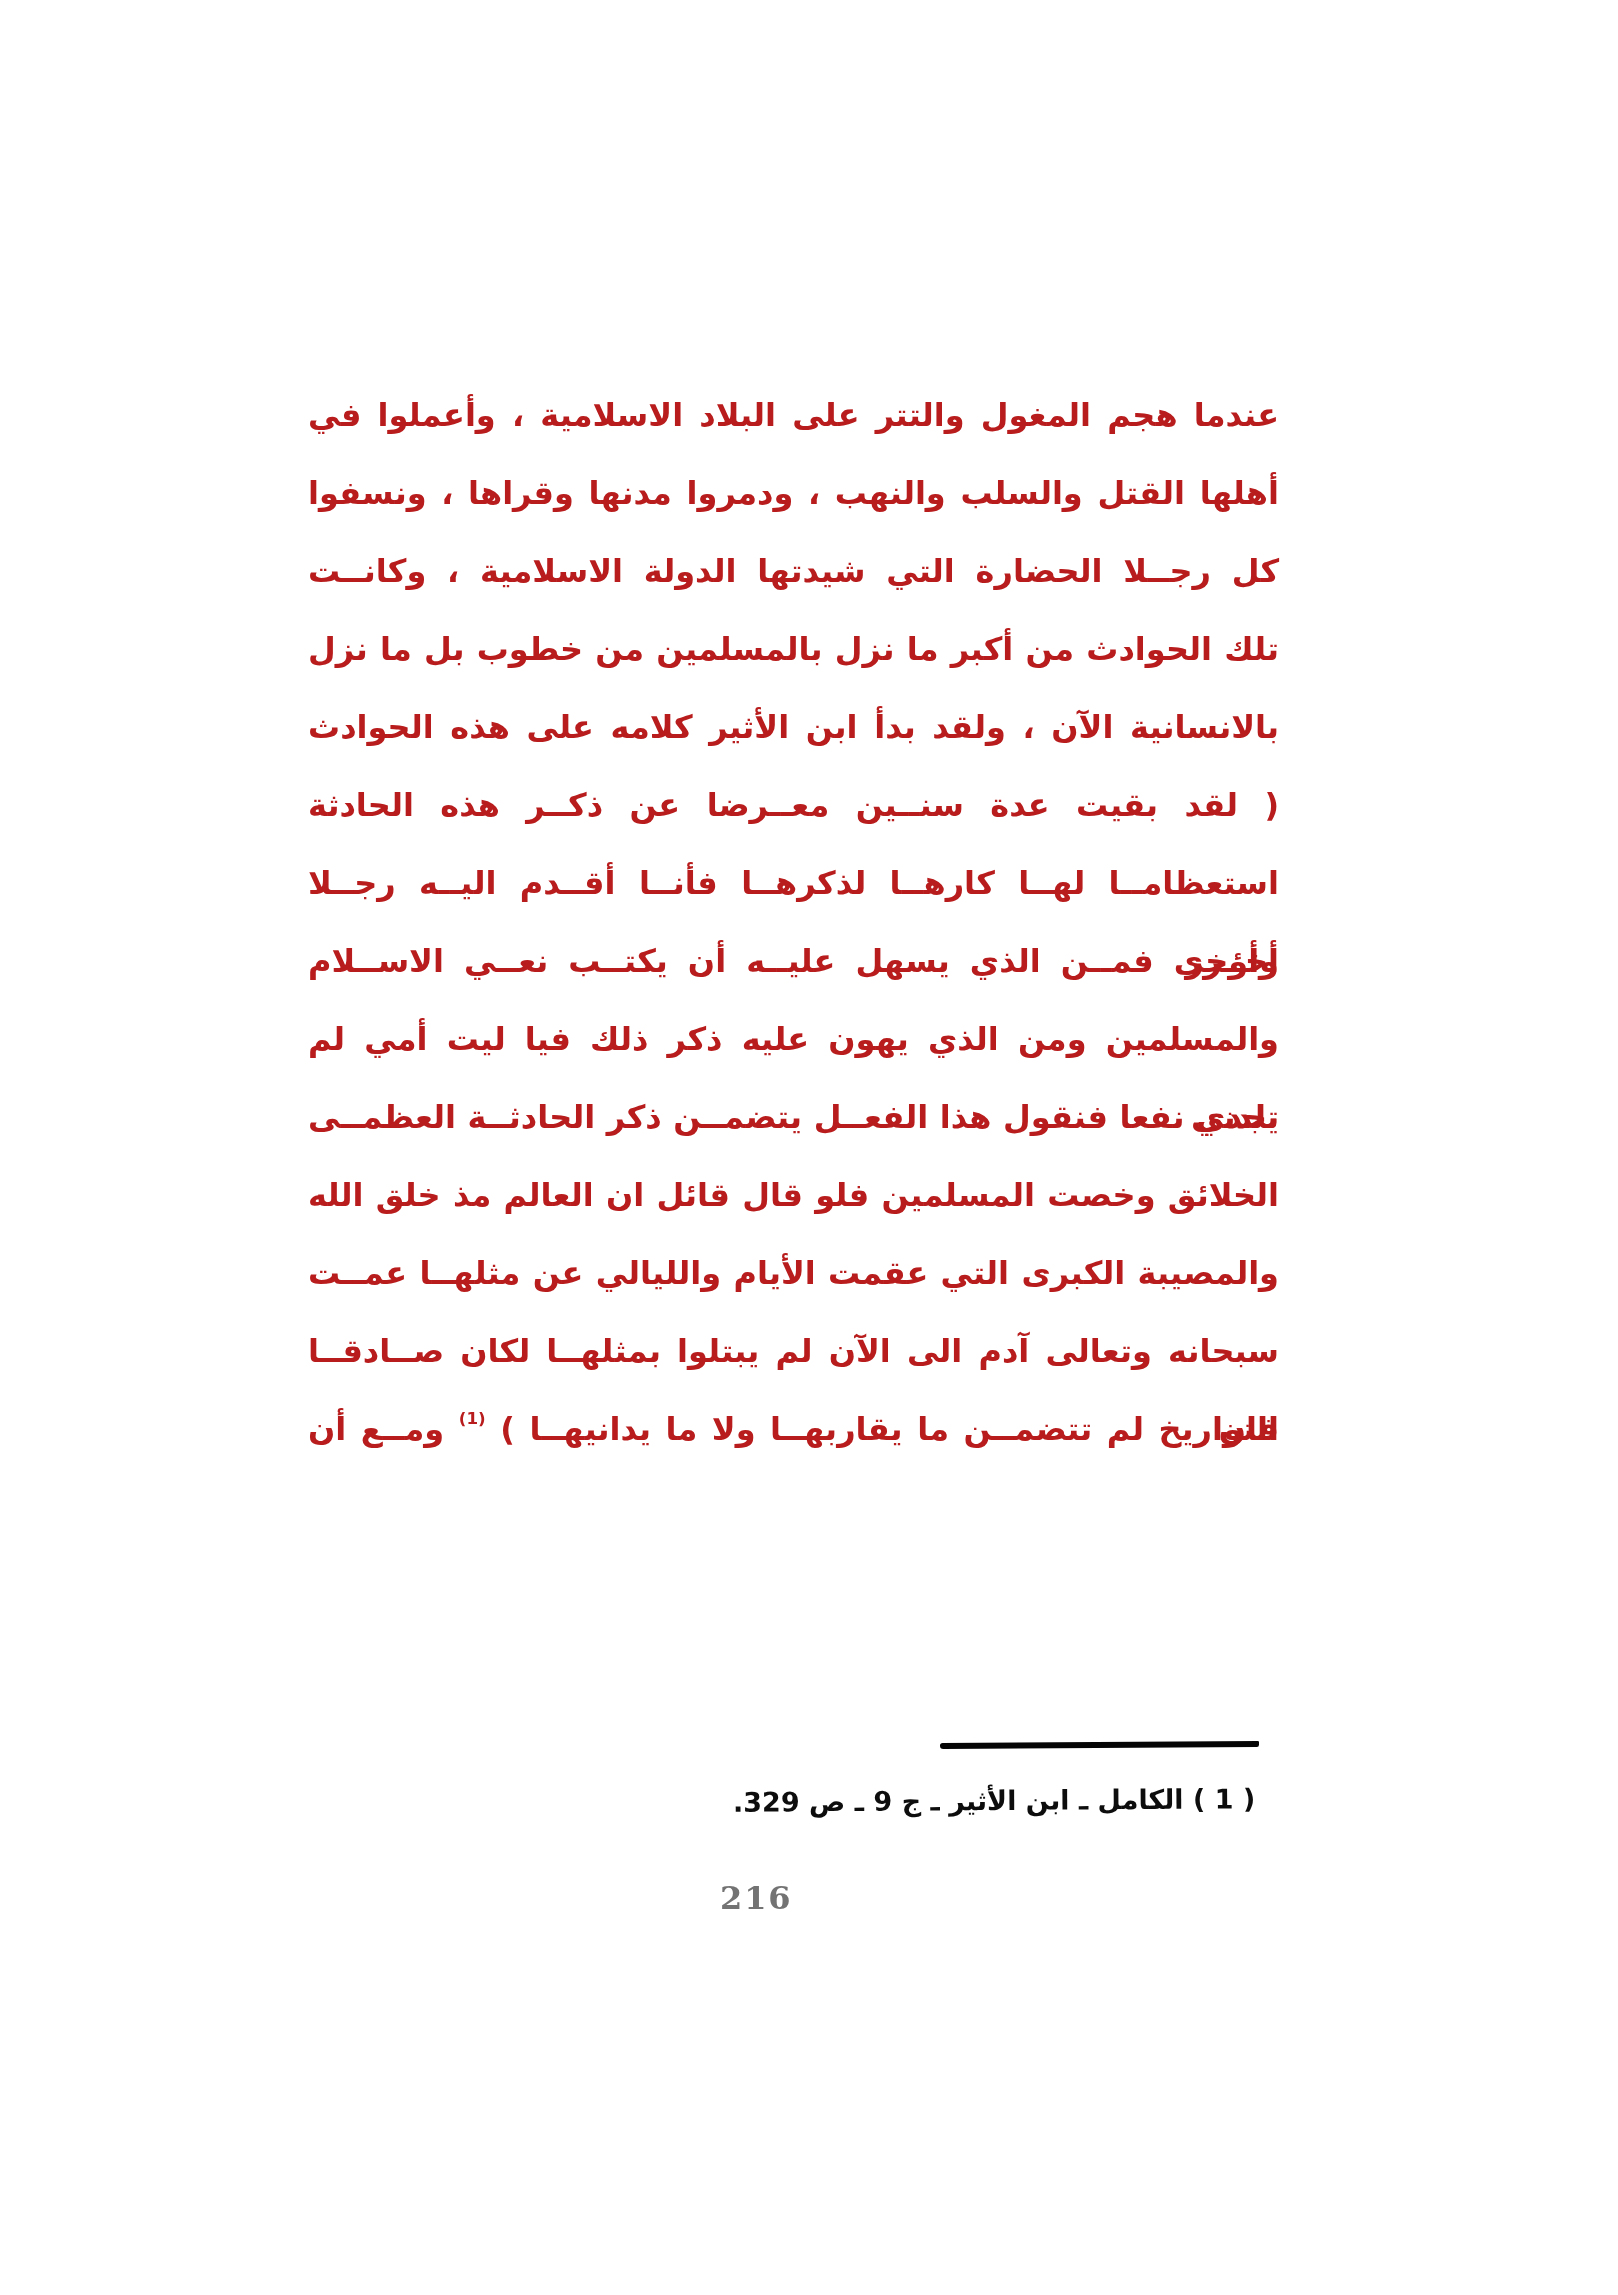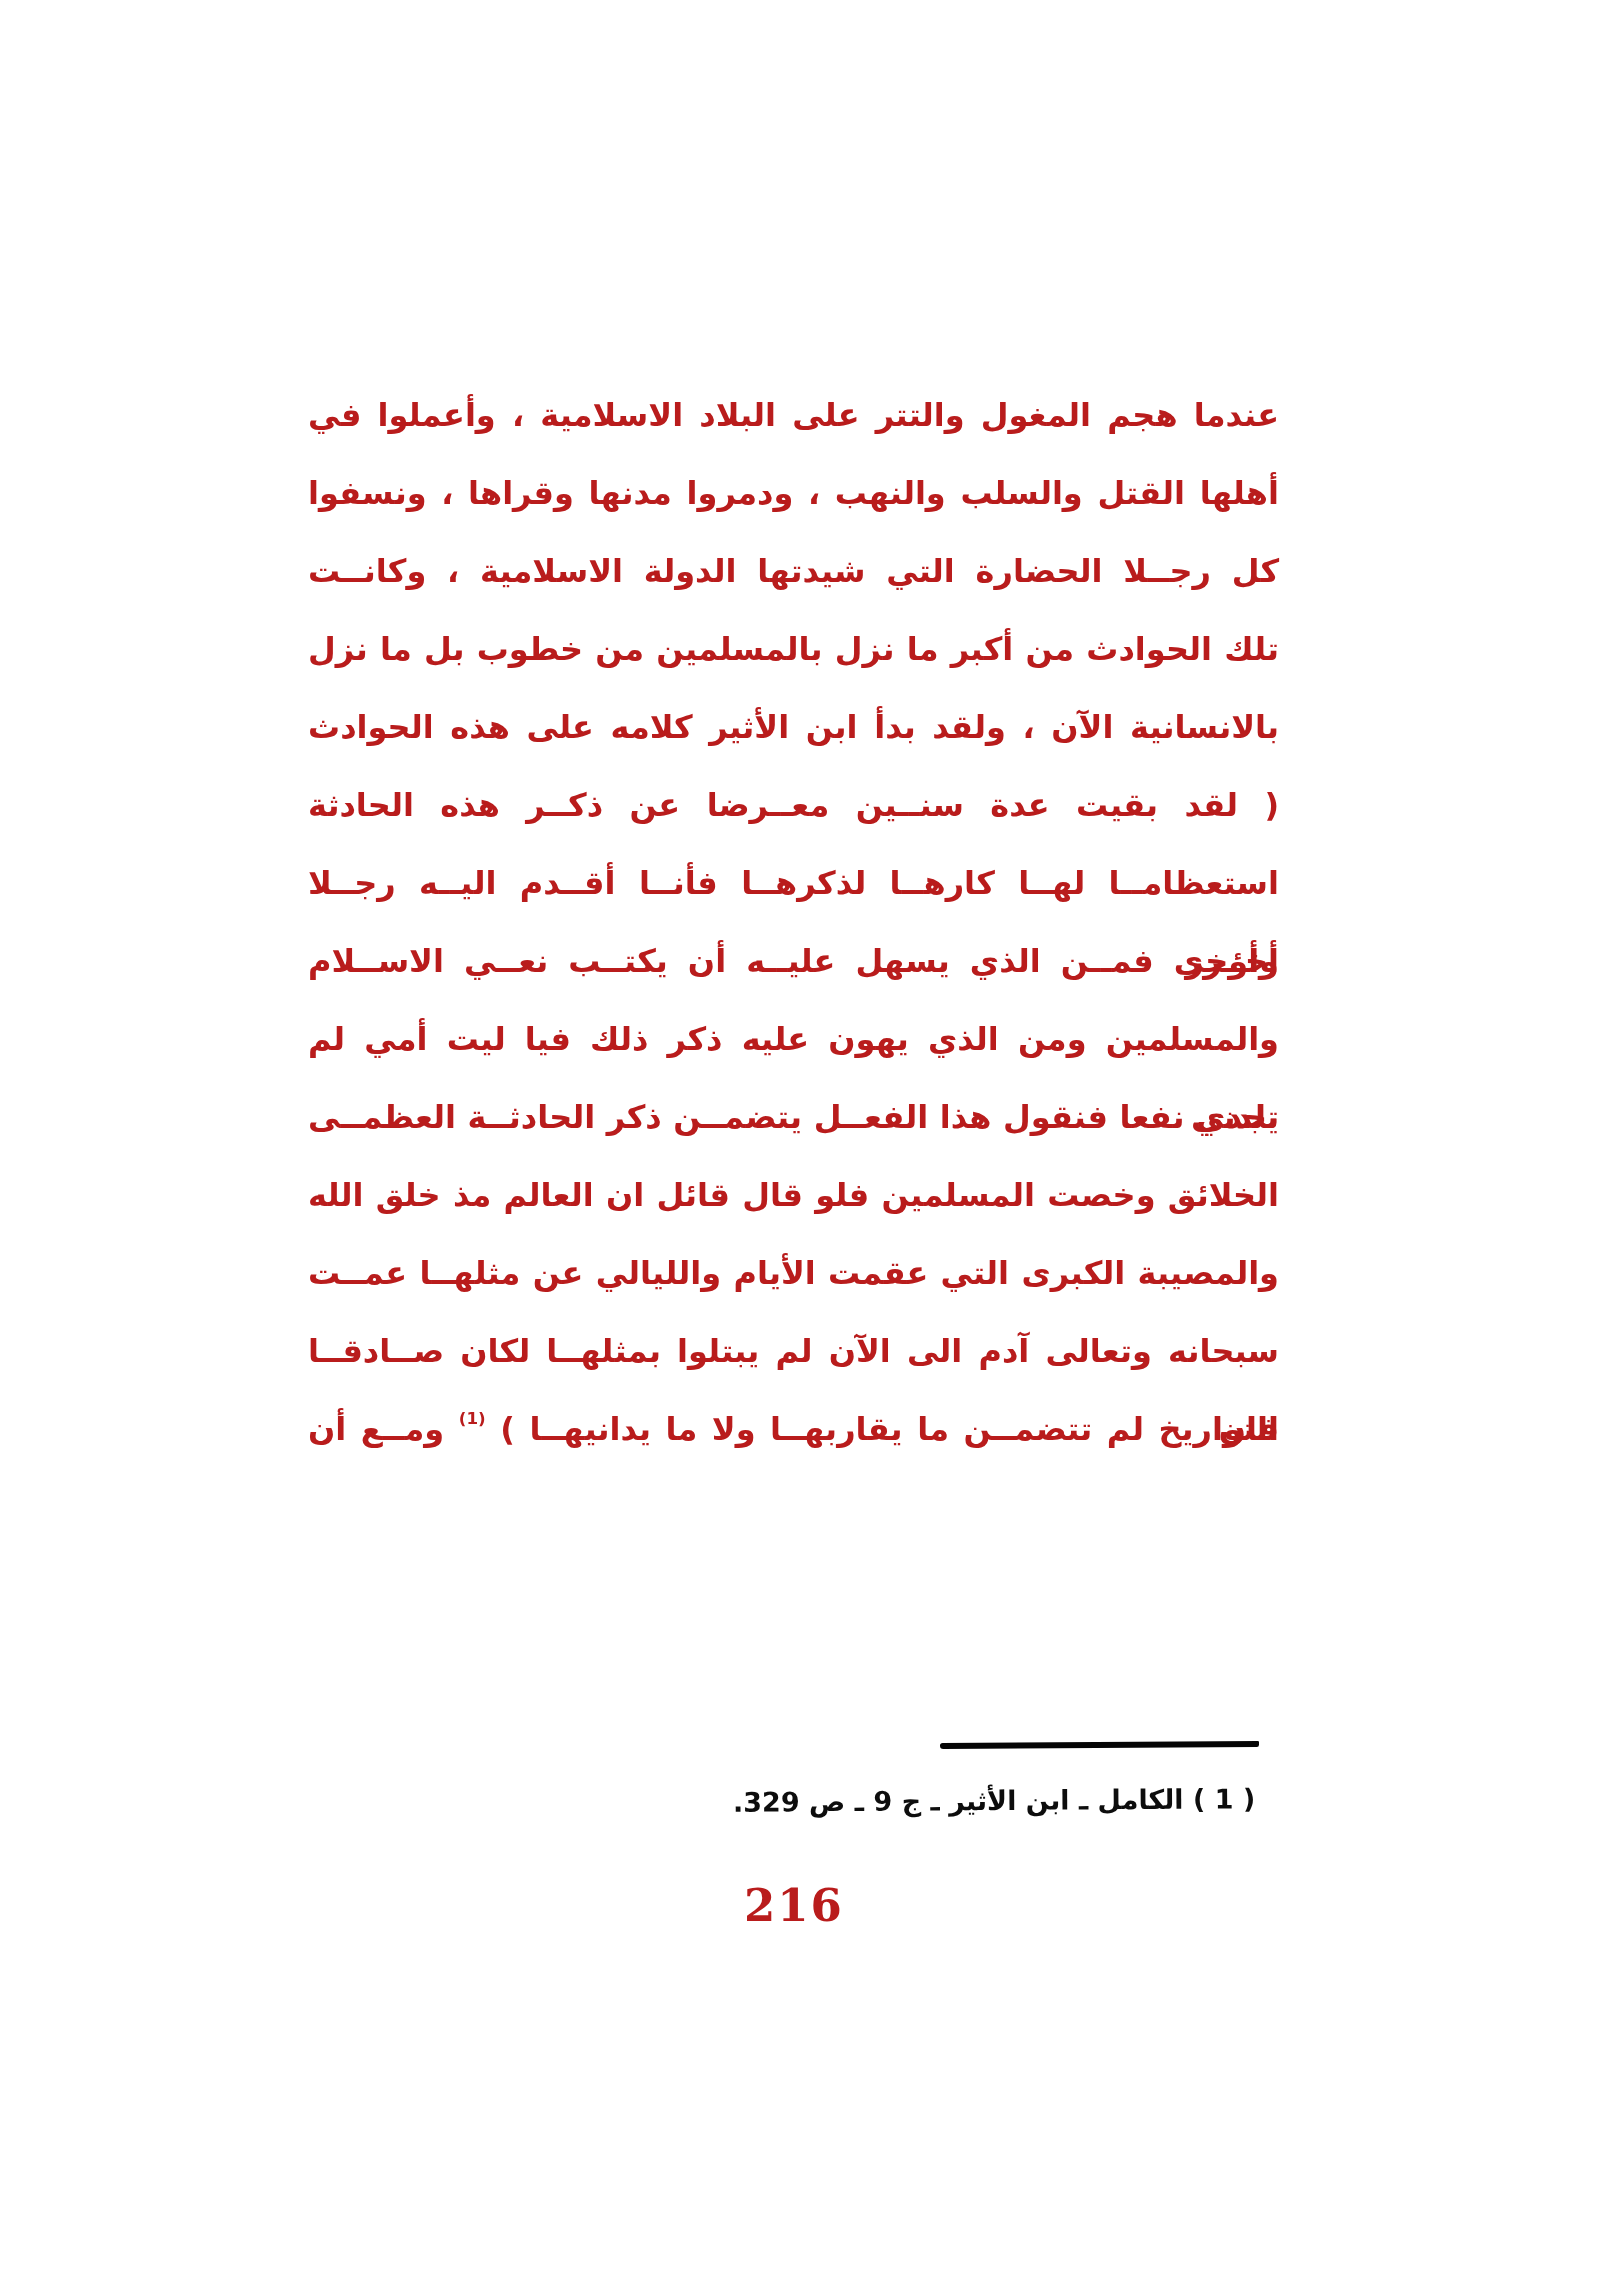--- a/index.html
+++ b/index.html
@@ -63,26 +63,26 @@
     text-align: right;
     font-size: 27px;
     font-weight: bold;
     color: #0d0d0d;
     line-height: 45px;
     transform: rotate(-0.4deg);
   }
   .page-number {
     position: absolute;
     top: 1879px;
-    left: 744px;
+    left: 720px;
     font-family: "DejaVu Serif", serif;
-    font-size: 45px;
+    font-size: 32px;
     font-weight: bold;
     letter-spacing: 1.9px;
-    color: #b91c1c;
+    color: #737373;
   }
 </style>
 </head>
 <body>
 
 <div class="page">
 
   <div class="body-text">
     <div class="line">عندما هجم المغول والتتر على البلاد الاسلامية ، وأعملوا في</div>
     <div class="line">أهلها القتل والسلب والنهب ، ودمروا مدنها وقراها ، ونسفوا</div>

